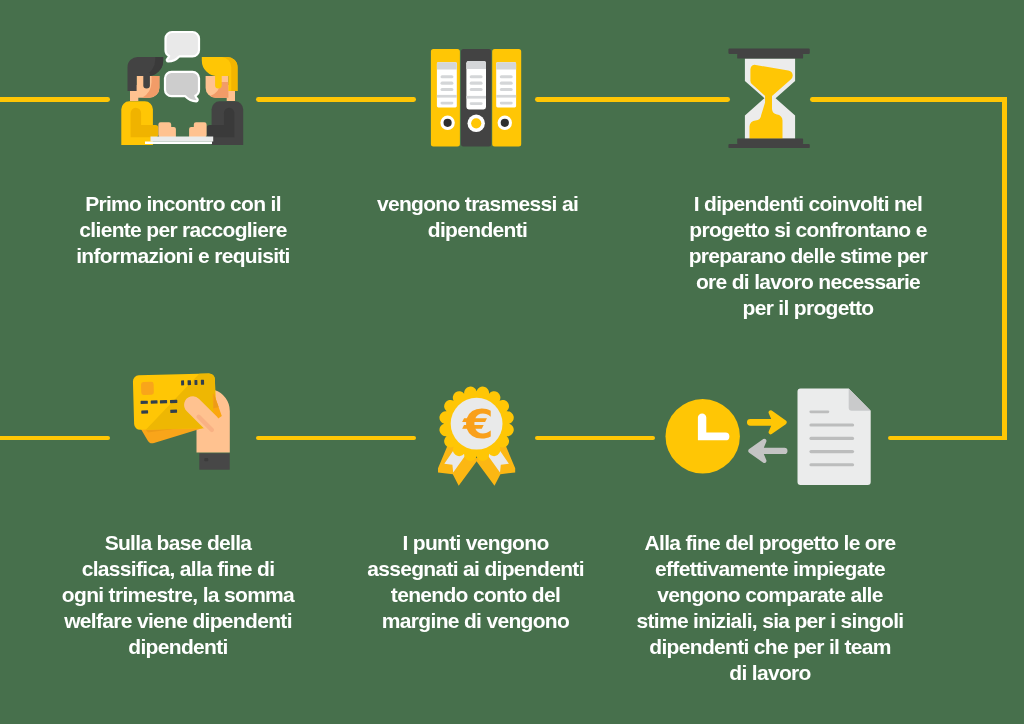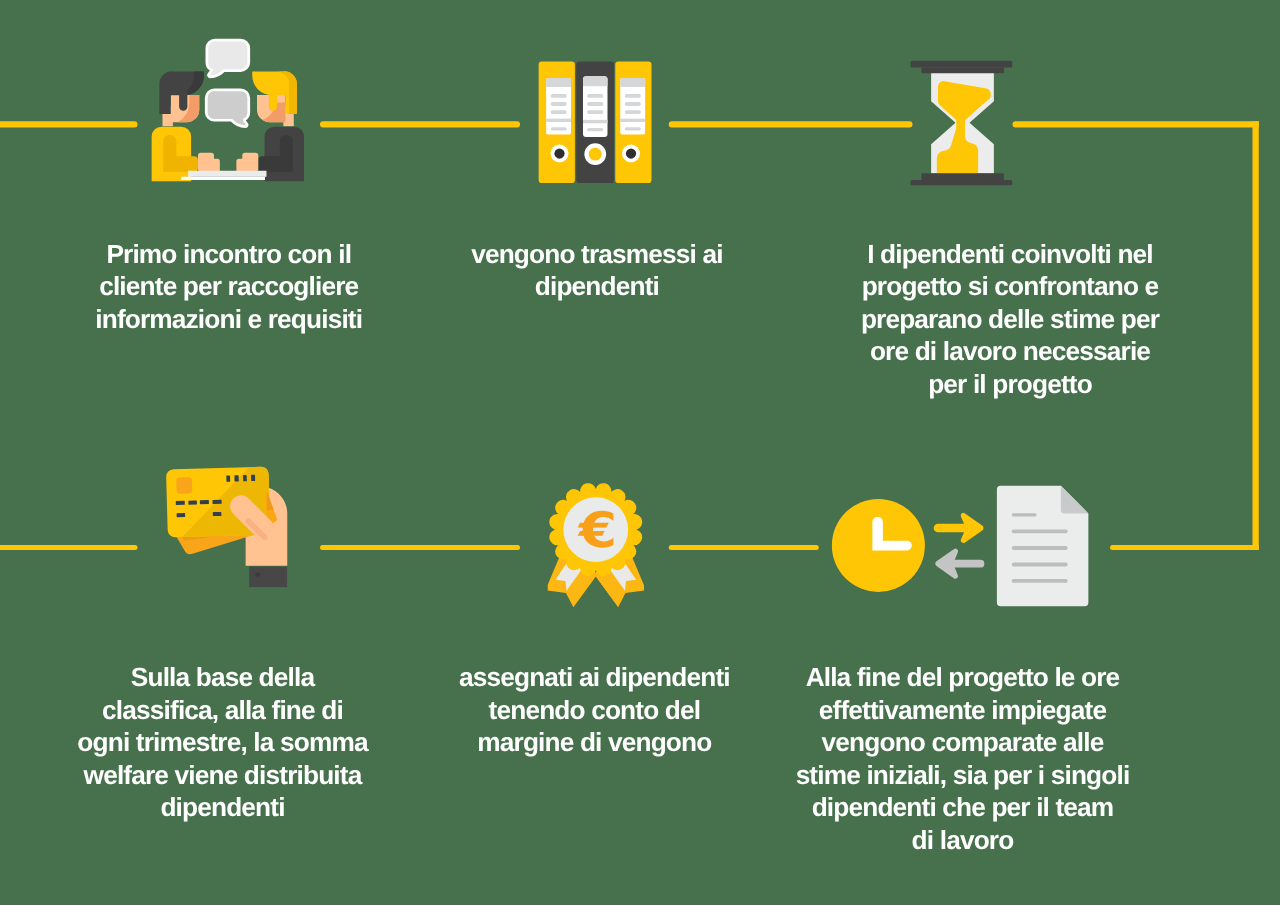--- a/index.html
+++ b/index.html
@@ -200,21 +200,21 @@
       <path d="M72 47 l13.5 13.5 a2.2 2.2 0 0 1 -3.1 3.1 l-13.5 -13.5 a2.2 2.2 0 0 1 3.1 -3.1 z" fill="#f9b184"></path>
 
       <rect x="71.3" y="85.3" width="30.4" height="16.4" fill="#474747"></rect>
       <rect x="76.3" y="90.1" width="3.9" height="3.2" rx="0.8" fill="#3b3b3b"></rect>
     </svg>
   </div>
   <div class="step-text" style="left:55px;top:530px;width:246px;">
     <div>Sulla base della</div>
     <div>classifica, alla fine di</div>
     <div>ogni trimestre, la somma</div>
-    <div>welfare viene distribuita</div>
+    <div>welfare viene dipendenti</div>
     <div>dipendenti</div>
   </div>
 
   <div class="icon" style="left:438px;top:385px;width:80px;height:102px;">
     <svg viewBox="0 0 80 102" width="80" height="102">
 
       <g>
         <path d="M14 50 L40 74.4 L20.7 100.8 L14.8 89.3 L0 87.4 L0 83.2 Z" fill="#fcb713"></path>
         <path d="M20.5 58 L30.2 66.6 L15.2 87.5 L14.4 79.8 L6.3 78.8 Z" fill="#e9e9e9"></path>
       </g>
@@ -225,20 +225,21 @@
 
       <path d="M 38.60 6.20 A 6.36 6.36 0 0 1 51.04 8.67 A 6.36 6.36 0 0 1 61.58 15.72 A 6.36 6.36 0 0 1 68.63 26.26 A 6.36 6.36 0 0 1 71.10 38.70 A 6.36 6.36 0 0 1 68.63 51.14 A 6.36 6.36 0 0 1 61.58 61.68 A 6.36 6.36 0 0 1 51.04 68.73 A 6.36 6.36 0 0 1 38.60 71.20 A 6.36 6.36 0 0 1 26.16 68.73 A 6.36 6.36 0 0 1 15.62 61.68 A 6.36 6.36 0 0 1 8.57 51.14 A 6.36 6.36 0 0 1 6.10 38.70 A 6.36 6.36 0 0 1 8.57 26.26 A 6.36 6.36 0 0 1 15.62 15.72 A 6.36 6.36 0 0 1 26.16 8.67 A 6.36 6.36 0 0 1 38.60 6.20 Z" fill="#ffc605"></path>
       <path d="M 38.6 -0.6 a 39.2 39.2 0 0 1 0 78.6 a 32.5 32.5 0 0 0 0 -78.6 z" fill="#f0b600" opacity="0.85"></path>
       <circle cx="38.6" cy="38.7" r="25.9" fill="#e9eaea"></circle>
       <path d="M 38.6 12.8 a 25.9 25.9 0 0 1 0 51.8 a 22 22 0 0 0 0 -51.8 z" fill="#dcdddd"></path>
 
       <text x="38.0" y="51.5" text-anchor="middle" font-family="DejaVu Sans, sans-serif" font-size="39" font-weight="bold" fill="#f9a01b" transform="scale(1.13 1) translate(-2.3 1.3)">€</text>
     </svg>
   </div>
   <div class="step-text" style="left:360.5px;top:530px;width:230px;">
+    <div>I punti vengono</div>
     <div>assegnati ai dipendenti</div>
     <div>tenendo conto del</div>
     <div>margine di vengono</div>
   </div>
 
   <div class="icon" style="left:664px;top:387px;width:210px;height:100px;">
     <svg viewBox="0 0 210 100" width="210" height="100">
 
       <circle cx="38.7" cy="49.3" r="37.2" fill="#ffc605"></circle>
       <path d="M38.1 26.4 a4.2 4.2 0 0 1 4.2 4.2 v14.9 h19.2 a3.9 3.9 0 0 1 0 7.8 h-27.6 a0 0 0 0 1 0 0 v-22.7 a4.2 4.2 0 0 1 4.2 -4.2 z" fill="#ffffff"></path>

